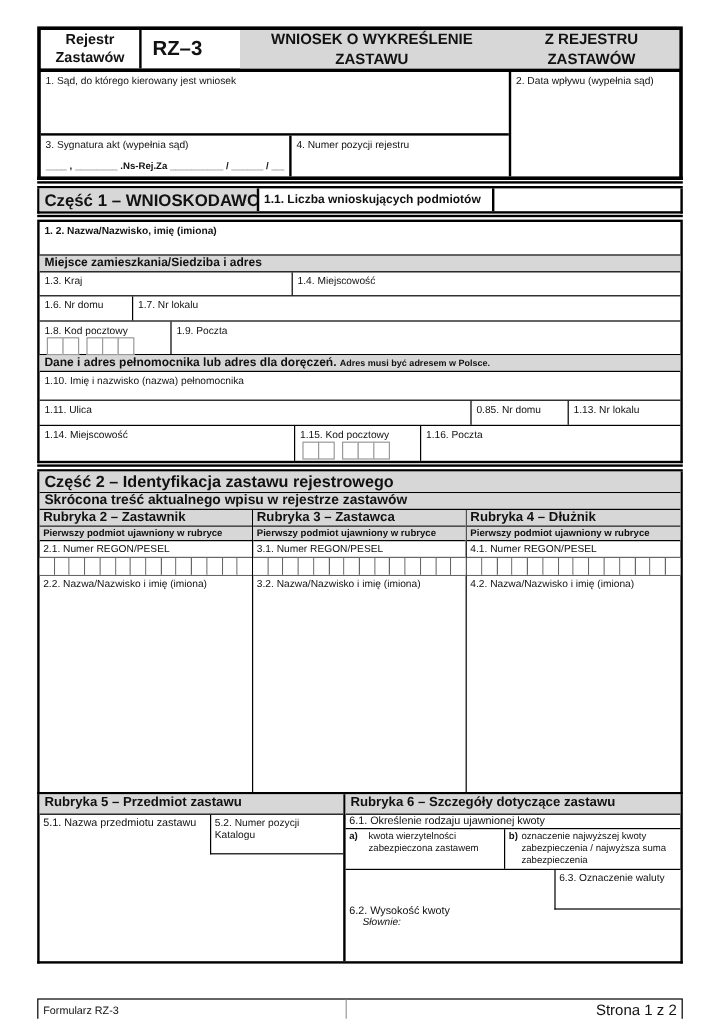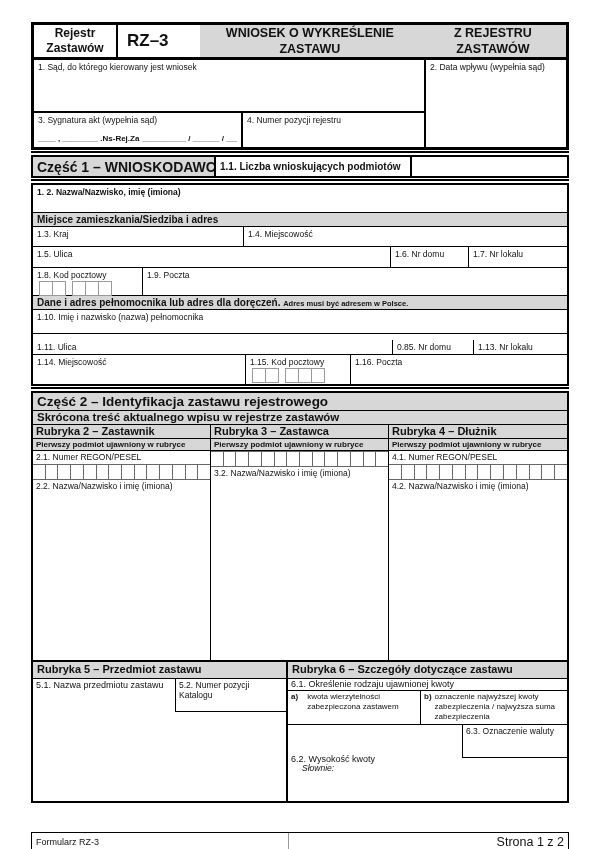--- a/index.html
+++ b/index.html
@@ -44,21 +44,21 @@
   .r:last-child { border-bottom:none; }
   .lbl { font-size:8.5px; display:block; }
   .f12 { height:28px; font-weight:bold; }
   .bar { background:var(--bar); font-weight:bold; font-size:10px; padding:1px 4px; border-bottom:1.5px solid #000; }
   .bar .note { font-size:7.5px; font-weight:bold; }
   .r34h { height:20px; } .c13 { width:211px; border-right:1px solid #000; } .c14 { flex:1; }
   .r567 { height:21px; } .c15 { width:358px; border-right:1px solid #000; }
   .c16 { width:78px; border-right:1px solid #000; } .c17 { flex:1; }
   .r89 { height:28px; } .c18 { width:110px; border-right:1px solid #000; } .c19 { flex:1; }
   .r10 { height:24px; }
-  .r1113 { height:21px;align-items:flex-end; } .c111 { width:360px; border-right:1px solid #000; }
+  .r1113 { height:21px; } .c111 { width:360px; border-right:1px solid #000; }
   .c112 { width:81px; border-right:1px solid #000; } .c113 { flex:1; }
   .r1416 { height:29px; } .c114 { width:213px; border-right:1px solid #000; }
   .c115 { width:105px; border-right:1px solid #000; } .c116 { flex:1; }
   .postal-boxes { display:flex; margin-top:1px; margin-left:2px; }
   .pbox { width:14px; height:15px; border:1px solid #999; margin-right:-1px; background:#fff; }
   .pgap { width:7px; }
 
   
   .p2title { background:var(--bar); font-weight:bold; font-size:13.5px; padding:1px 4px; border-bottom:1.5px solid #000; }
   .p2sub  { background:var(--bar); font-weight:bold; font-size:11.5px; padding:0 4px 1px; border-bottom:1.5px solid #000; }
@@ -155,23 +155,20 @@
       <div class="bar">Miejsce zamieszkania/Siedziba i adres</div>
       <div class="r r34h">
         <div class="cell c13">
             <span class="lbl">1.3. Kraj</span>
           </div>
         <div class="cell c14">
             <span class="lbl">1.4. Miejscowość</span>
           </div>
       </div>
       <div class="r r567">
-        <div class="cell c15">
-            <span class="lbl">1.5. Ulica</span>
-          </div>
         <div class="cell c16">
             <span class="lbl">1.6. Nr domu</span>
           </div>
         <div class="cell c17">
             <span class="lbl">1.7. Nr lokalu</span>
           </div>
       </div>
       <div class="r r89">
         <div class="cell c18">
           <span class="lbl">1.8. Kod pocztowy</span>
@@ -253,20 +250,21 @@
               <div class="rbox"></div>
               <div class="rbox"></div>
               <div class="rbox"></div>
             </div>
           <div class="colname"><span>2.2. Nazwa/Nazwisko i imię (imiona)</span></div>
         </div>
 
         <div class="p2col">
           <div class="colh">Rubryka 3 – Zastawca</div>
           <div class="colsub">Pierwszy podmiot ujawniony w rubryce</div>
+          <div class="colnum">3.1. Numer REGON/PESEL</div>
           <div class="regon-boxes">
               <div class="rbox"></div>
               <div class="rbox"></div>
               <div class="rbox"></div>
               <div class="rbox"></div>
               <div class="rbox"></div>
               <div class="rbox"></div>
               <div class="rbox"></div>
               <div class="rbox"></div>
               <div class="rbox"></div>

